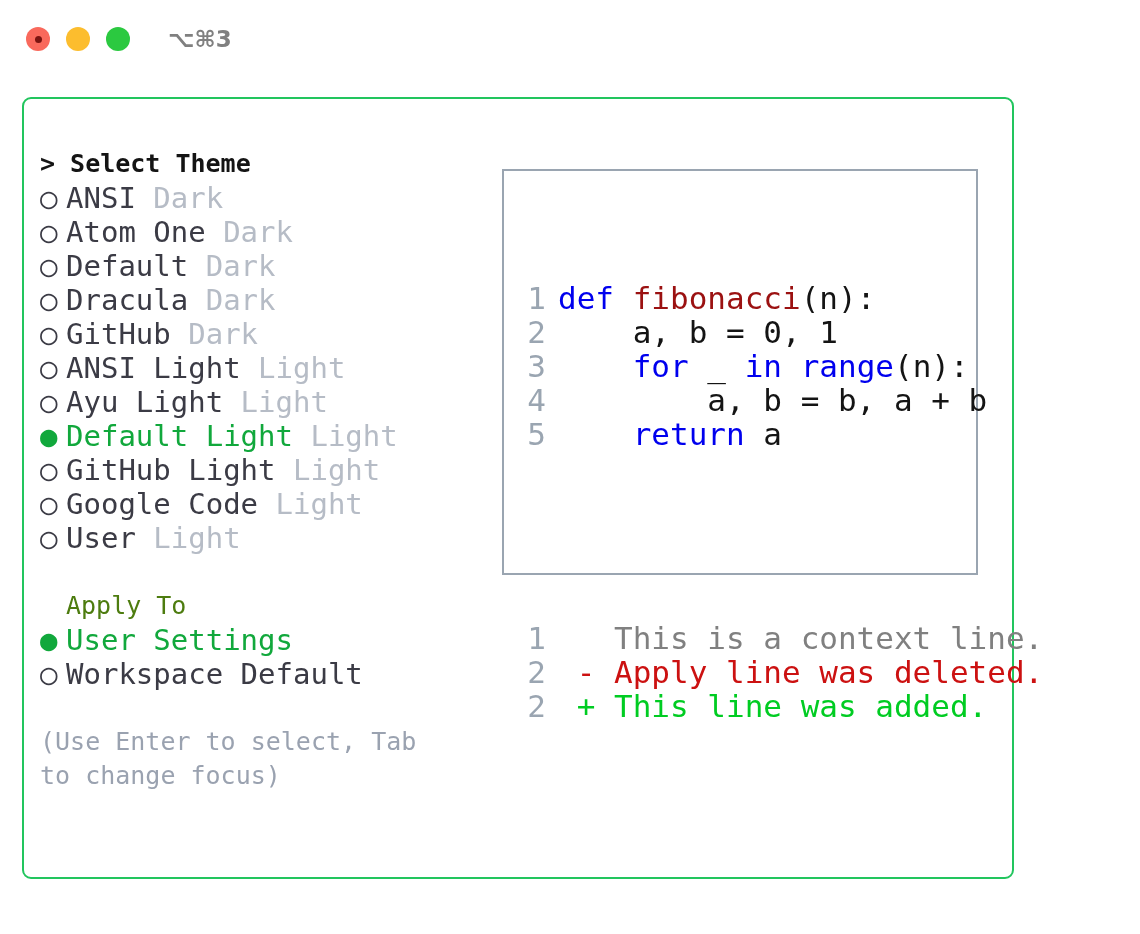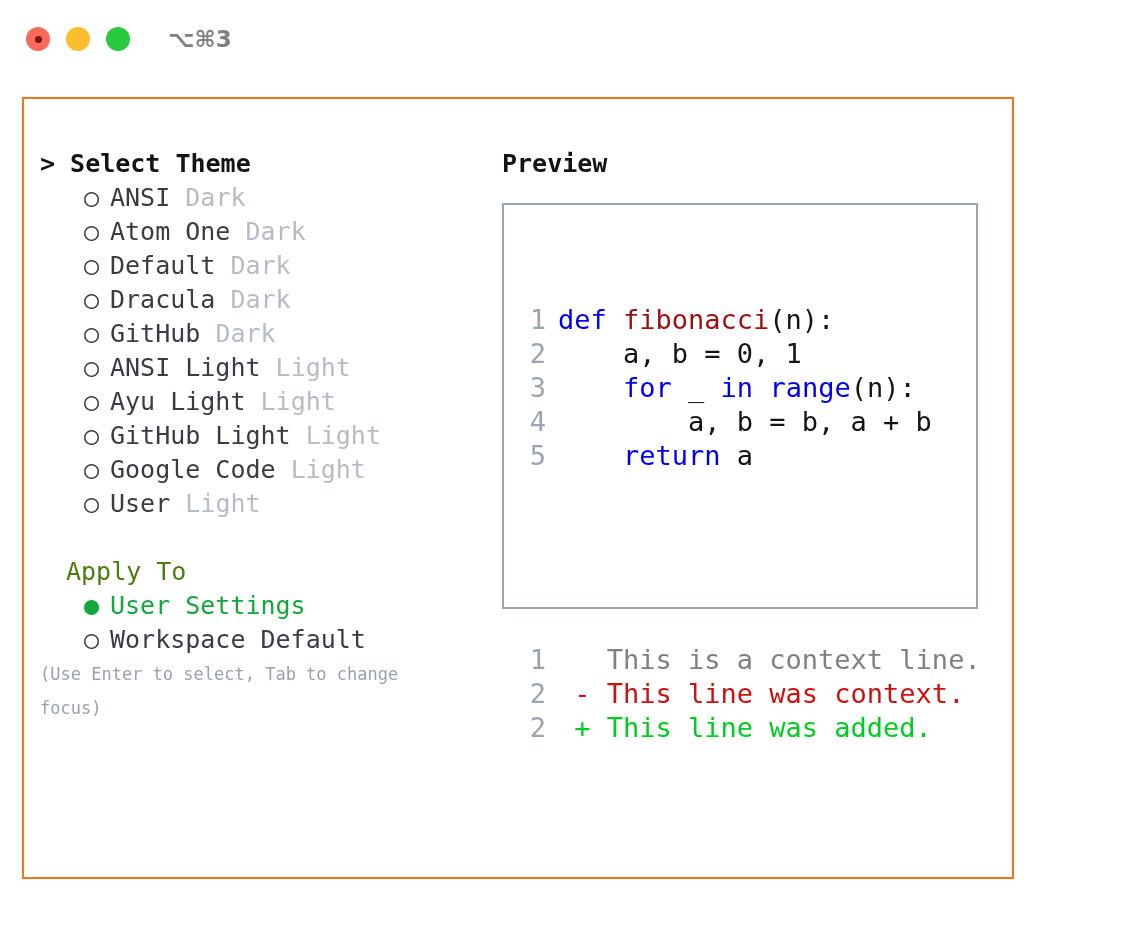--- a/index.html
+++ b/index.html
@@ -65,48 +65,47 @@
     font-family: "DejaVu Sans", "Liberation Sans", sans-serif;
   }
 
   
   #main-panel {
     position: absolute;
     left: 22px;
     top: 97px;
     width: 992px;
     height: 782px;
-    border: 2px solid #f97316;
-    border-radius: 0;
+    border: 2px solid #22c55e;
+    border-radius: 9px;
     box-sizing: border-box;
     background: #ffffff;
   }
 
   
   #theme-column {
     position: absolute;
     left: 16px;
     top: 48px;
     width: 440px;
   }
   .section-header {
     font-size: 25px;
     font-weight: bold;
     color: #141414;
     line-height: 34px;
     white-space: pre;
   }
 
   .opt-row {
-    font-size: 25px;
+    font-size: 29px;
     line-height: 34px;
     color: #3b3b45;
     white-space: pre;
     display: block;
-    margin-left: 44px;
   }
   .marker {
     display: inline-block;
     width: 26px;
     color: #3b3b45;
   }
   .marker.on { color: #11a83c; }
   .opt-label.on { color: #11a83c; }
   .opt-tag {
     color: #b6bcc6;
@@ -116,21 +115,22 @@
 
   #apply-header {
     font-size: 25px;
     color: #4d7c0f;
     line-height: 34px;
     white-space: pre;
     padding-left: 26px;
   }
 
   #hint {
-    font-size: 17px;
+    margin-top: 34px;
+    font-size: 25px;
     line-height: 34px;
     color: #9aa2b0;
     width: 404px;
     white-space: pre-wrap;
     word-break: normal;
   }
 
   
   #preview-column {
     position: absolute;
@@ -149,22 +149,22 @@
     width: 476px;
     height: 406px;
     border: 2px solid #9aa5b1;
     box-sizing: border-box;
     background: #ffffff;
     position: relative;
   }
   #code-area {
     position: absolute;
     left: 16px;
-    top: 30px;
-    font-size: 27px;
+    top: 42px;
+    font-size: 31px;
     line-height: 34px;
     white-space: pre;
   }
   .code-line { white-space: pre; }
   .ln {
     display: inline-block;
     width: 26px;
     text-align: right;
     color: #9aa5b1;
     margin-right: 12px;
@@ -203,43 +203,43 @@
       <div class="section-header">&gt; Select Theme</div>
 
       <div id="theme-list">
           <div class="opt-row"><span class="marker">○</span><span class="opt-label">ANSI</span><span> </span><span class="opt-tag">Dark</span></div>
           <div class="opt-row"><span class="marker">○</span><span class="opt-label">Atom One</span><span> </span><span class="opt-tag">Dark</span></div>
           <div class="opt-row"><span class="marker">○</span><span class="opt-label">Default</span><span> </span><span class="opt-tag">Dark</span></div>
           <div class="opt-row"><span class="marker">○</span><span class="opt-label">Dracula</span><span> </span><span class="opt-tag">Dark</span></div>
           <div class="opt-row"><span class="marker">○</span><span class="opt-label">GitHub</span><span> </span><span class="opt-tag">Dark</span></div>
           <div class="opt-row"><span class="marker">○</span><span class="opt-label">ANSI Light</span><span> </span><span class="opt-tag">Light</span></div>
           <div class="opt-row"><span class="marker">○</span><span class="opt-label">Ayu Light</span><span> </span><span class="opt-tag">Light</span></div>
+          <div class="opt-row"><span class="marker on">●</span><span class="opt-label on">Default Light</span><span> </span><span class="opt-tag">Light</span></div>
           <div class="opt-row"><span class="marker">○</span><span class="opt-label">GitHub Light</span><span> </span><span class="opt-tag">Light</span></div>
           <div class="opt-row"><span class="marker">○</span><span class="opt-label">Google Code</span><span> </span><span class="opt-tag">Light</span></div>
           <div class="opt-row"><span class="marker">○</span><span class="opt-label">User</span><span> </span><span class="opt-tag">Light</span></div>
         </div>
 
       <div class="spacer-block"></div>
 
       <div id="apply-header">Apply To</div>
 
       <div id="apply-list">
           <div class="opt-row"><span class="marker on">●</span><span class="opt-label on">User Settings</span></div>
           <div class="opt-row"><span class="marker">○</span><span class="opt-label">Workspace Default</span></div>
         </div>
 
       <div id="hint">(Use Enter to select, Tab to change focus)</div>
     </div>
 
     <div id="preview-column">
-      <div id="preview-title">Preview</div>
 
       <div id="preview-box">
         <div id="code-area">
           <div id="code-lines"><div class="code-line"><span class="ln">1</span><span class="tok-kw">def </span><span class="tok-fn">fibonacci</span><span class="tok-plain">(n):</span></div><div class="code-line"><span class="ln">2</span><span class="tok-plain">    a, b = 0, 1</span></div><div class="code-line"><span class="ln">3</span><span class="tok-plain">    </span><span class="tok-kw">for</span><span class="tok-plain"> _ </span><span class="tok-kw">in</span><span class="tok-plain"> </span><span class="tok-call">range</span><span class="tok-plain">(n):</span></div><div class="code-line"><span class="ln">4</span><span class="tok-plain">        a, b = b, a + b</span></div><div class="code-line"><span class="ln">5</span><span class="tok-plain">    </span><span class="tok-kw">return</span><span class="tok-plain"> a</span></div></div>
           <div class="gap-line"></div>
-          <div id="diff-lines"><div class="code-line"><span class="ln">1</span><span class="diff-ctx">   This is a context line.</span></div><div class="code-line"><span class="ln">2</span><span class="diff-del"> - This line was context.</span></div><div class="code-line"><span class="ln">2</span><span class="diff-add"> + This line was added.</span></div></div>
+          <div id="diff-lines"><div class="code-line"><span class="ln">1</span><span class="diff-ctx">   This is a context line.</span></div><div class="code-line"><span class="ln">2</span><span class="diff-del"> - Apply line was deleted.</span></div><div class="code-line"><span class="ln">2</span><span class="diff-add"> + This line was added.</span></div></div>
         </div>
       </div>
     </div>
 
   </div>
 </div>
 
 </body></html>

